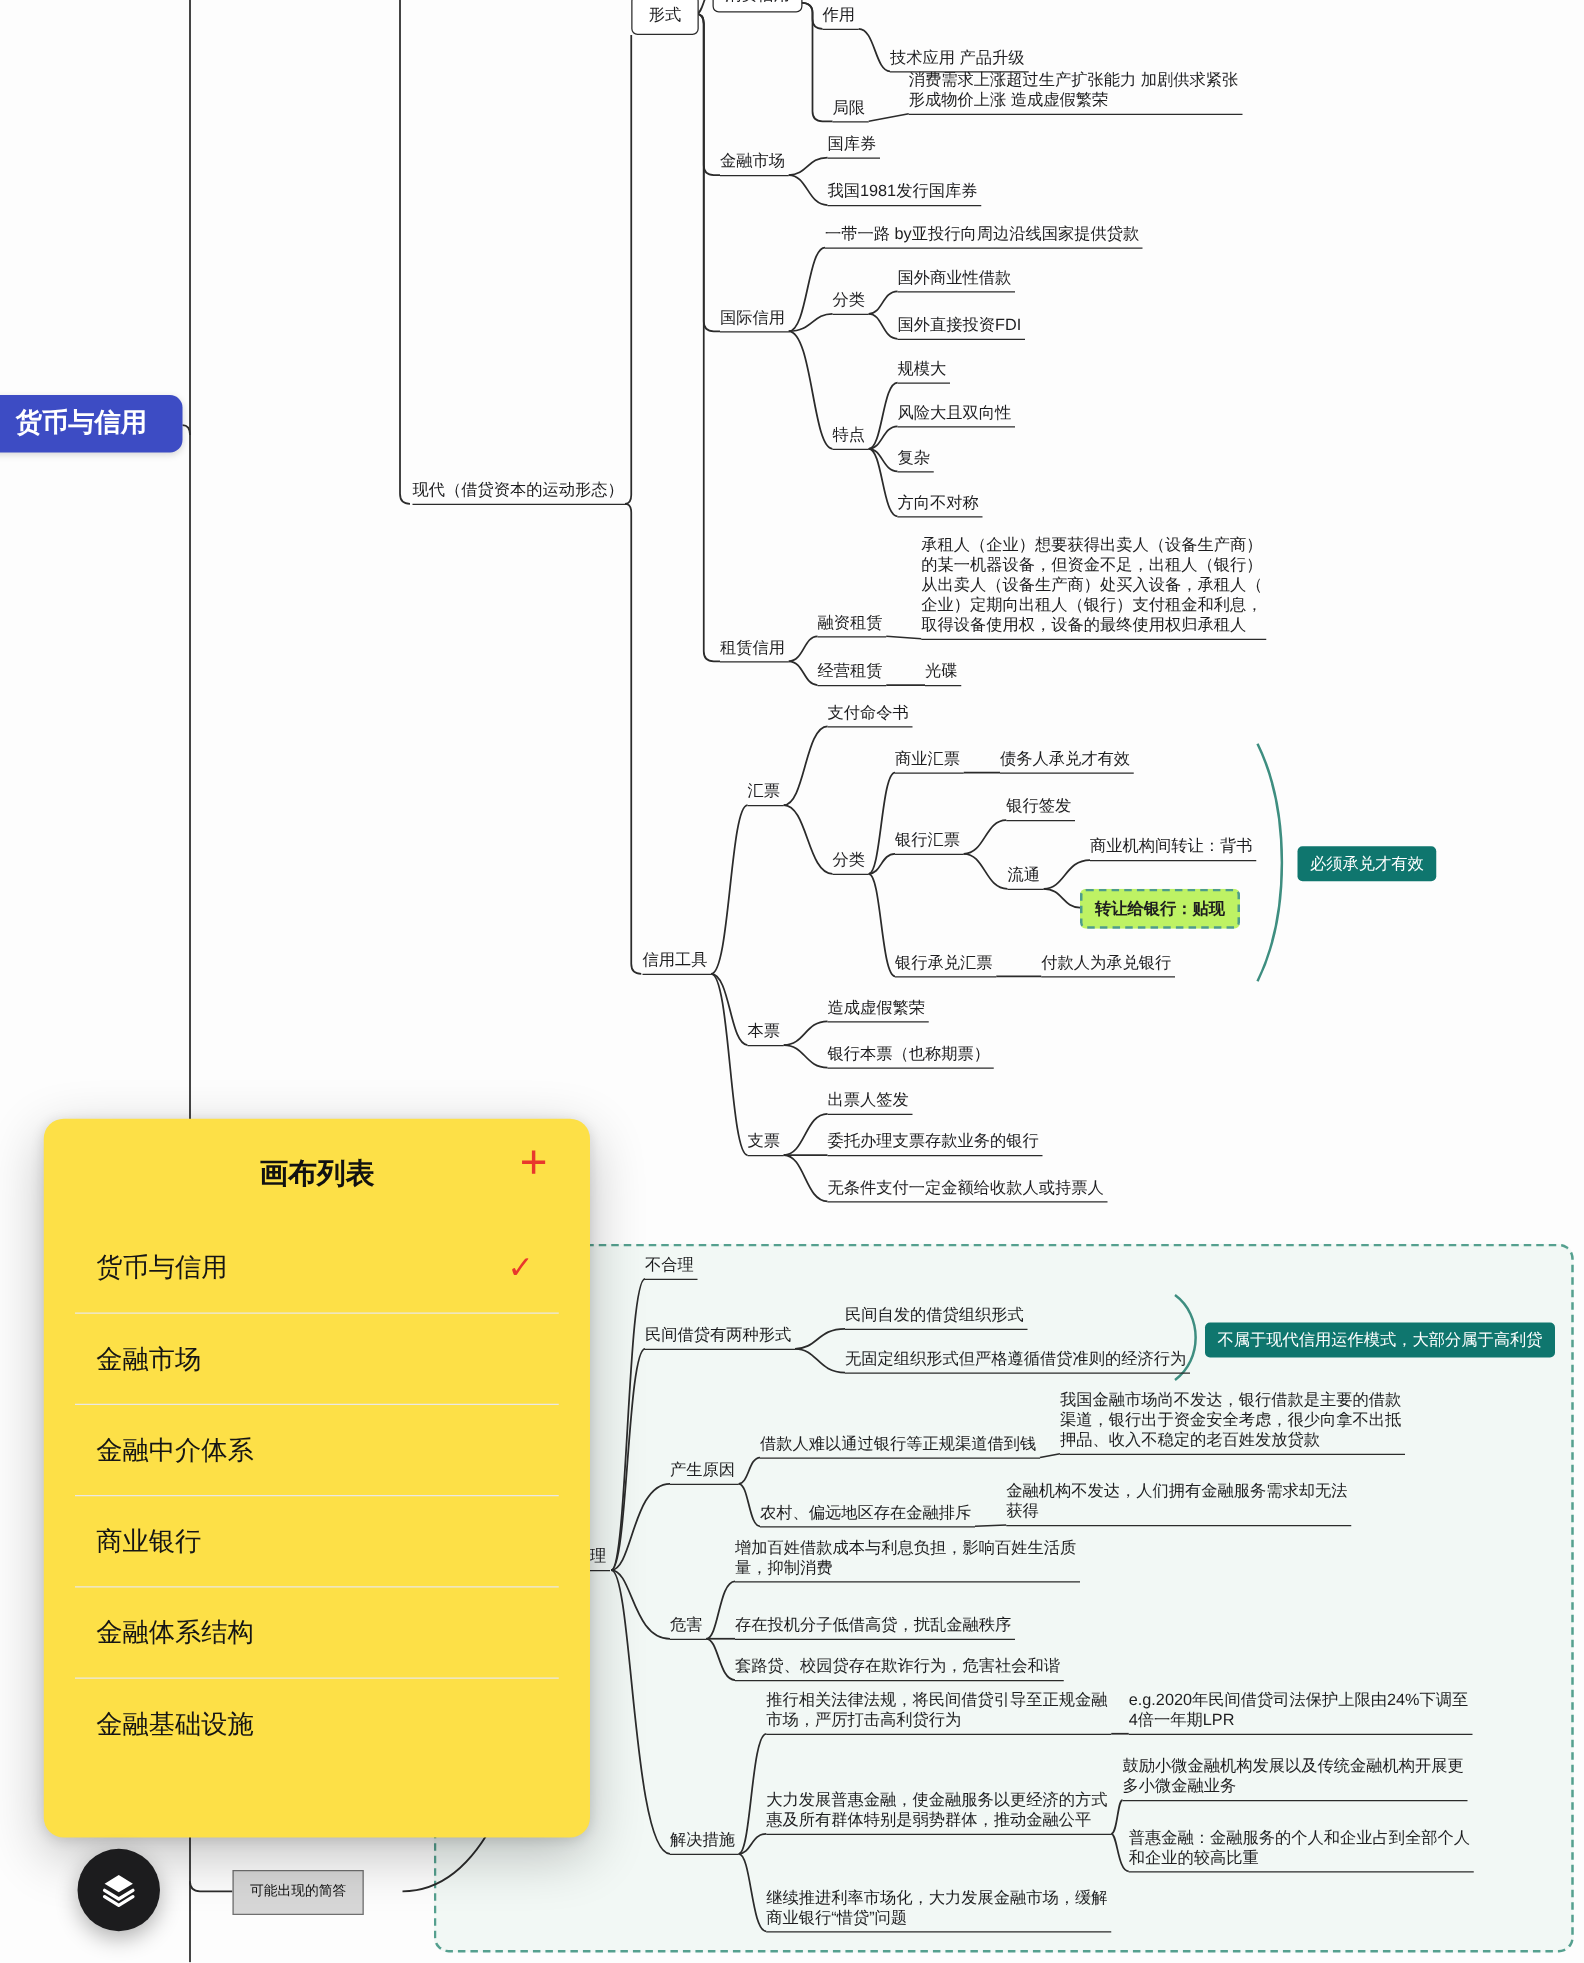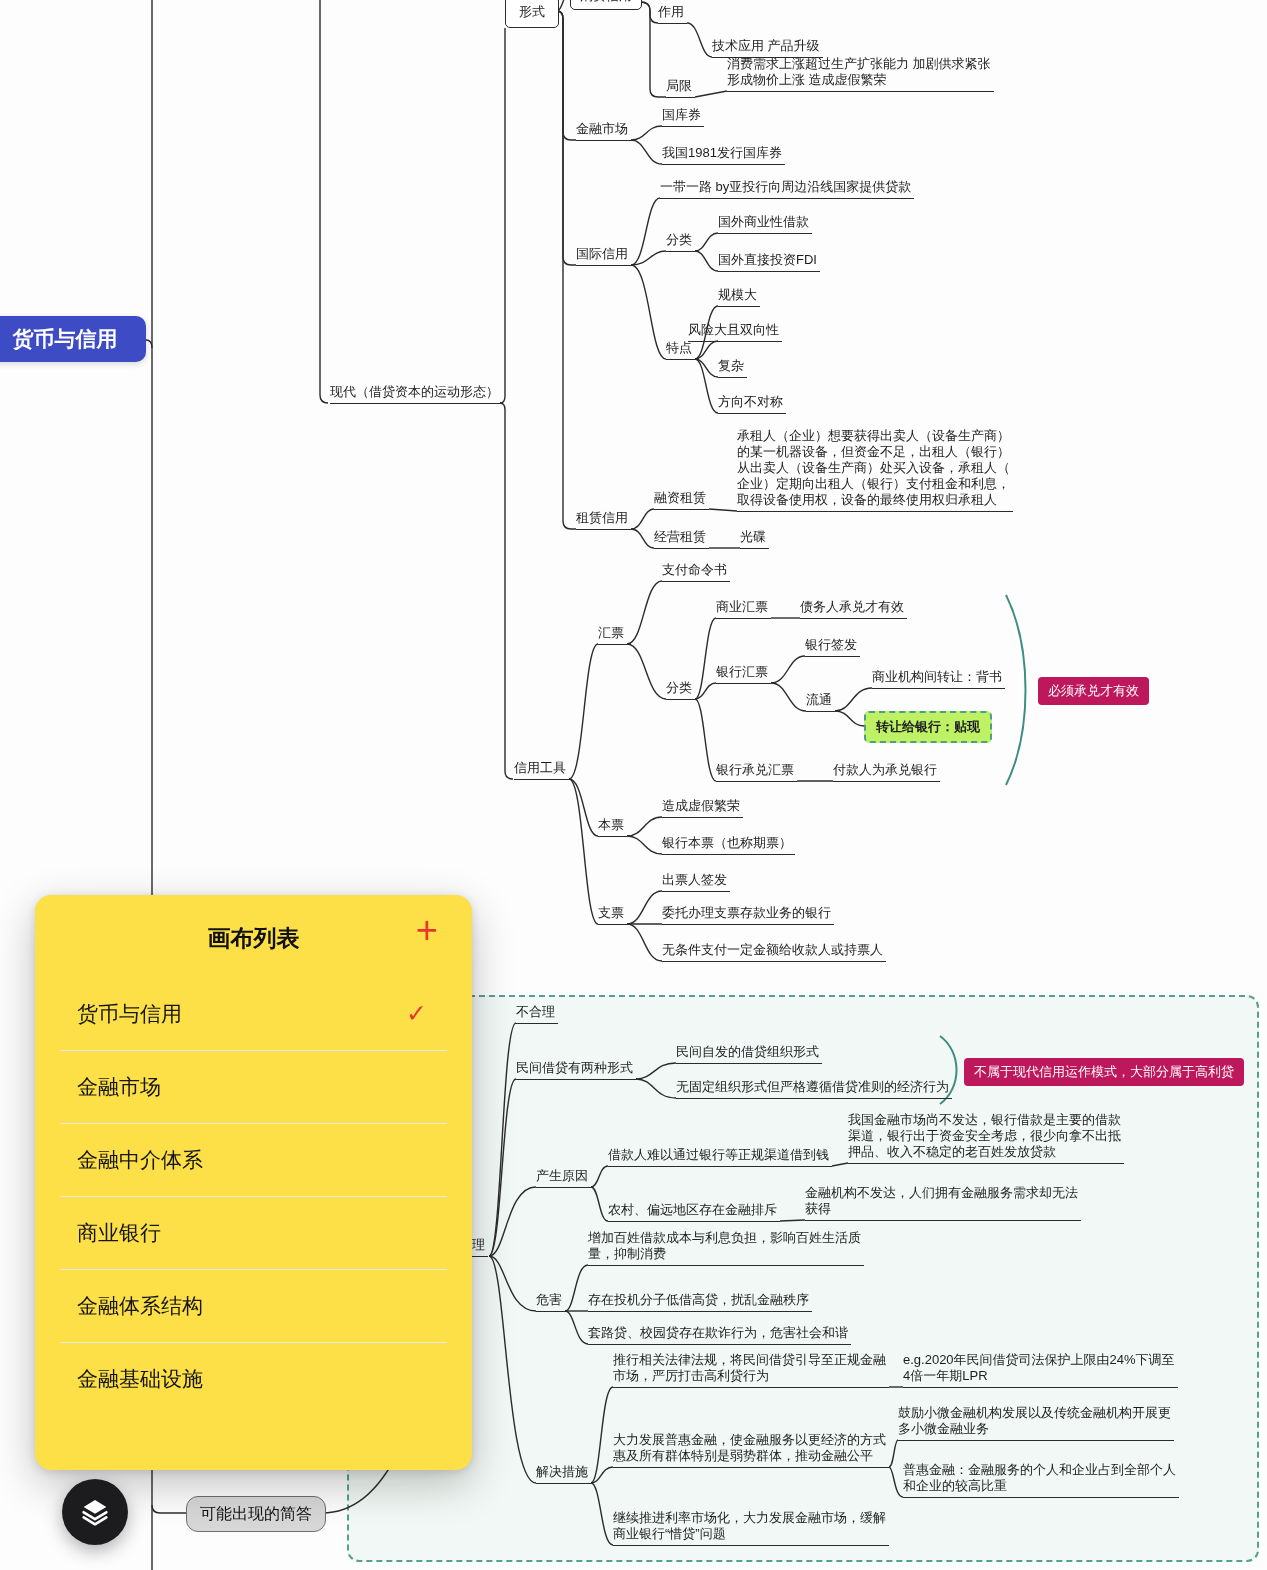--- a/index.html
+++ b/index.html
@@ -16,30 +16,30 @@
   .boxed{
     position:absolute;font-size:13px;border:1.5px solid #2b2b2b;border-radius:5px;
     text-align:center;background:#fff;overflow:hidden;
   }
   .root-node{
     position:absolute;left:-16px;top:316px;width:162px;height:46px;
     background:#3d4cc4;color:#fff;border-radius:10px;font-size:21px;font-weight:700;
     line-height:46px;text-align:center;box-shadow:0 2px 6px rgba(0,0,0,.15);
   }
   .teal-pill{
-    position:absolute;background:#be185d;color:#fff;font-size:13px;line-height:16px;
+    position:absolute;background:#0f766e;color:#fff;font-size:13px;line-height:16px;
     padding:6px 10px;border-radius:4px;white-space:nowrap;
   }
   .dash-node{
     position:absolute;background:#bef264;border:2px dashed #4e9c8b;border-radius:5px;
     font-size:13px;font-weight:700;padding:5px 10px;white-space:nowrap;color:#1d1d1f;
   }
   .grey-node{
-    position:absolute;background:#d7d7d7;border:1.3px solid #6f6f6f;border-radius:12px;
-    font-size:16px;line-height:18px;padding:8px 13px;white-space:nowrap;color:#111;
+    position:absolute;background:#d7d7d7;border:1.3px solid #6f6f6f;border-radius:0;
+    font-size:11px;line-height:18px;padding:8px 13px;white-space:nowrap;color:#111;font-family:Liberation Mono, monospace;
   }
   .dashed-area{
     position:absolute;left:347px;top:995px;width:908px;height:563px;
     border:2px dashed #55a08f;border-radius:12px;background:#f2f8f5;
   }
   svg.connectors{position:absolute;left:0;top:0;pointer-events:none}
   
   .panel{
     position:absolute;left:35px;top:895px;width:437px;height:575px;
     background:#fde047;border-radius:16px;overflow:hidden;
@@ -162,21 +162,21 @@
 <div class="lbl" style="left:576px;top:121px">金融市场</div>
 <div class="lbl" style="left:662px;top:107px">国库券</div>
 <div class="lbl" style="left:662px;top:145px">我国1981发行国库券</div>
 <div class="lbl" style="left:576px;top:246px">国际信用</div>
 <div class="lbl" style="left:660px;top:179px">一带一路 by亚投行向周边沿线国家提供贷款</div>
 <div class="lbl" style="left:666px;top:232px">分类</div>
 <div class="lbl" style="left:718px;top:214px">国外商业性借款</div>
 <div class="lbl" style="left:718px;top:252px">国外直接投资FDI</div>
 <div class="lbl" style="left:666px;top:340px">特点</div>
 <div class="lbl" style="left:718px;top:287px">规模大</div>
-<div class="lbl" style="left:688px;top:322px">风险大且双向性</div>
+<div class="lbl" style="left:718px;top:322px">风险大且双向性</div>
 <div class="lbl" style="left:718px;top:358px">复杂</div>
 <div class="lbl" style="left:718px;top:394px">方向不对称</div>
 <div class="lbl" style="left:330px;top:384px">现代（借贷资本的运动形态）</div>
 <div class="lbl" style="left:576px;top:510px">租赁信用</div>
 <div class="lbl" style="left:654px;top:490px">融资租赁</div>
 <div class="lbl" style="left:737px;top:428px">承租人（企业）想要获得出卖人（设备生产商）
 的某一机器设备，但资金不足，出租人（银行）
 从出卖人（设备生产商）处买入设备，承租人（
 企业）定期向出租人（银行）支付租金和利息，
 取得设备使用权，设备的最终使用权归承租人</div>

